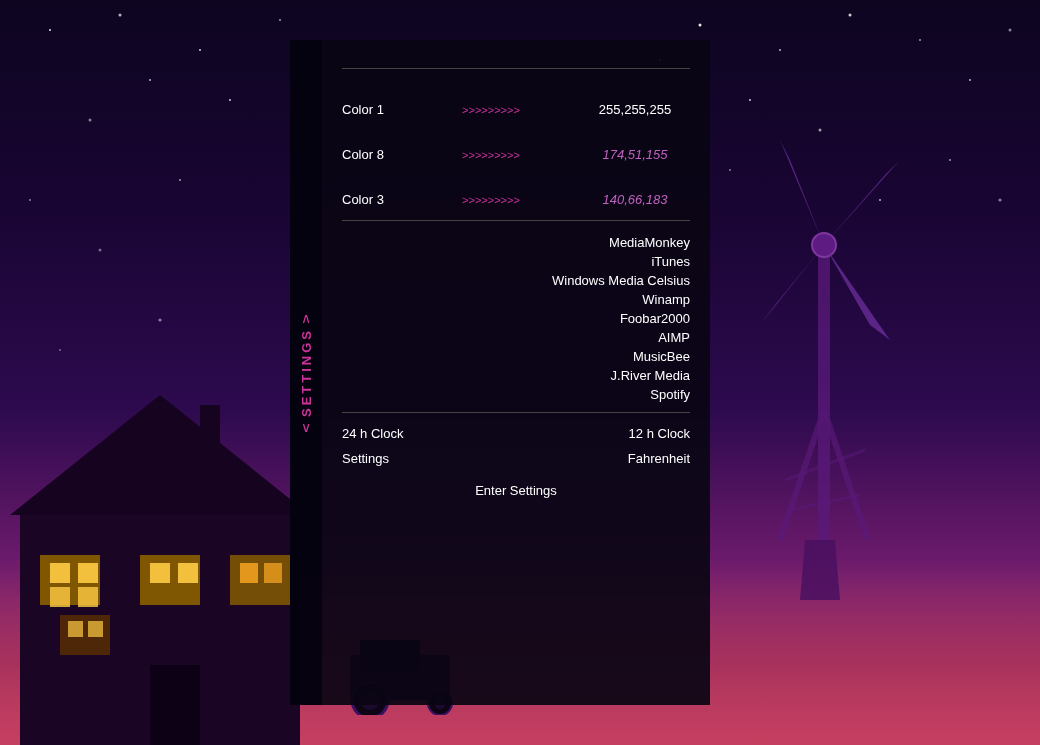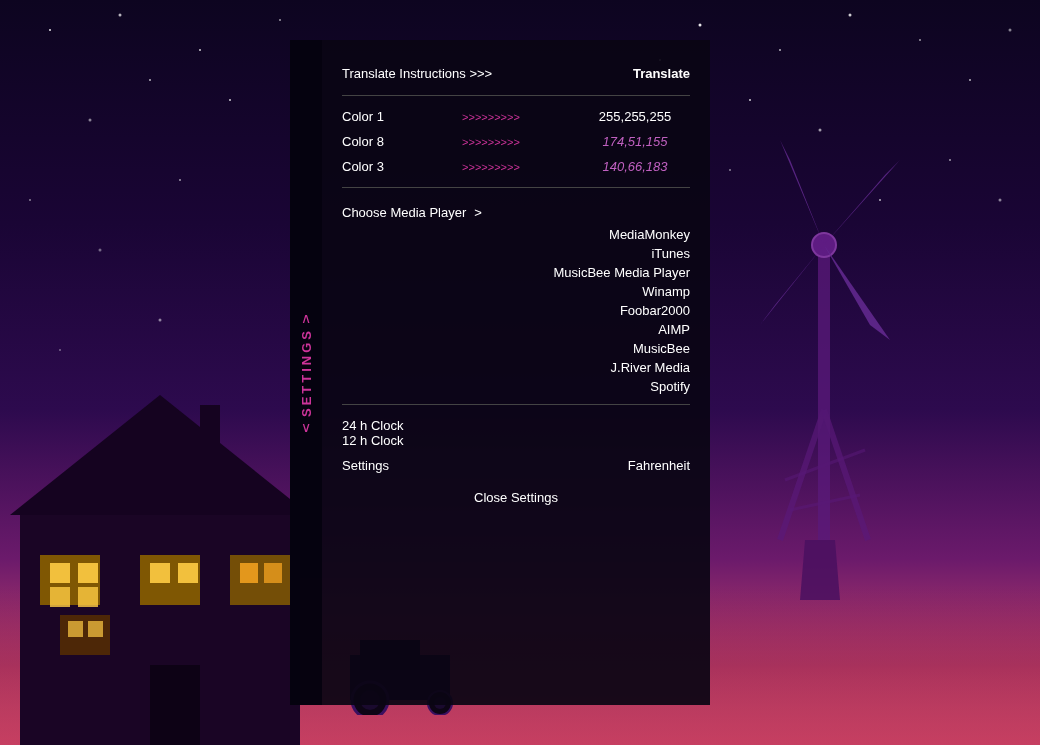--- a/index.html
+++ b/index.html
@@ -100,20 +100,21 @@
       border-top: 1px solid #444;
       margin: 8px 0;
     }
 
     .color-row {
       display: flex;
       align-items: center;
       justify-content: space-between;
       padding: 5px 0;
       font-size: 13px;
+      margin-top: 20px;
     }
 
     .color-label {
       color: white;
       width: 60px;
     }
 
     .color-arrows {
       color: #cc3399;
       font-size: 11px;
@@ -164,21 +165,20 @@
       padding: 2px 0;
       cursor: pointer;
       text-align: right;
     }
 
     .clock-row {
       display: flex;
       justify-content: space-between;
       padding: 5px 0;
       font-size: 13px;
-      flex-direction: column;
     }
 
     .clock-option {
       color: white;
       cursor: pointer;
     }
 
     .temp-row {
       display: flex;
       justify-content: space-between;
@@ -330,24 +330,20 @@
 <div class="settings-panel">
 
   <div class="side-tab">
     <div class="arrow-up">∧</div>
     <div class="side-tab-text">SETTINGS</div>
     <div class="arrow-down">∨</div>
   </div>
 
   <div class="panel-content">
 
-    <div class="row">
-      <span class="row-label">Translate Instructions   &gt;&gt;&gt;</span>
-      <span class="row-value">Translate</span>
-    </div>
 
 
 
 
     <hr class="divider">
 
     <div class="color-row">
       <span class="color-label">Color 1</span>
       <span class="color-arrows">&gt;&gt;&gt;&gt;&gt;&gt;&gt;&gt;&gt;</span>
       <span class="color-value">255,255,255</span>
@@ -361,28 +357,24 @@
 
     <div class="color-row">
       <span class="color-label">Color 3</span>
       <span class="color-arrows">&gt;&gt;&gt;&gt;&gt;&gt;&gt;&gt;&gt;</span>
       <span class="color-value pink">140,66,183</span>
     </div>
 
     <hr class="divider">
 
     <div class="media-section">
-      <div class="media-header-row">
-        <span class="media-header-label">Choose Media Player</span>
-        <span class="media-arrow">&gt;</span>
-      </div>
       <div class="media-list">
         <span class="media-item">MediaMonkey</span>
         <span class="media-item">iTunes</span>
-        <span class="media-item">MusicBee Media Player</span>
+        <span class="media-item">Windows Media Celsius</span>
         <span class="media-item">Winamp</span>
         <span class="media-item">Foobar2000</span>
         <span class="media-item">AIMP</span>
         <span class="media-item">MusicBee</span>
         <span class="media-item">J.River Media</span>
         <span class="media-item">Spotify</span>
       </div>
     </div>
 
     <hr class="divider" style="margin-top:8px;">
@@ -390,16 +382,16 @@
     <div class="clock-row">
       <span class="clock-option">24 h Clock</span>
       <span class="clock-option">12 h Clock</span>
     </div>
 
     <div class="temp-row">
       <span class="temp-option">Settings</span>
       <span class="temp-option">Fahrenheit</span>
     </div>
 
-    <span class="close-btn">Close Settings</span>
+    <span class="close-btn">Enter Settings</span>
 
   </div>
 </div>
 
 </body></html>

